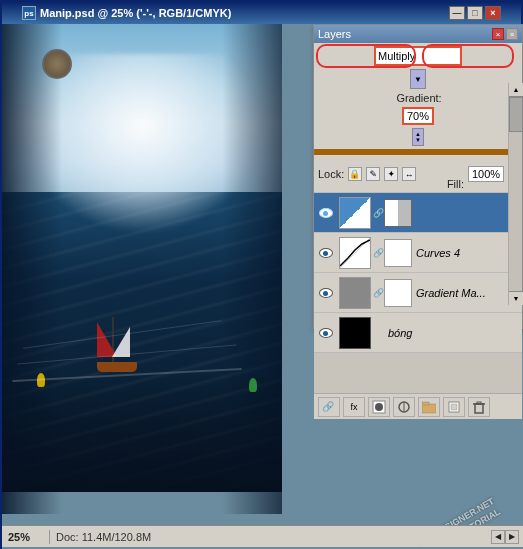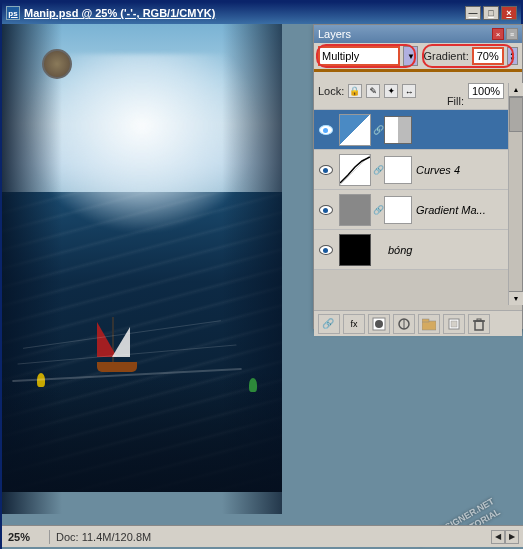--- a/index.html
+++ b/index.html
@@ -21,25 +21,24 @@
       position: relative;
     }
 
     
     .title-bar {
       height: 22px;
       background: linear-gradient(to bottom, #0a246a, #3a6ea5);
       display: flex;
       align-items: center;
       justify-content: space-between;
-      padding: 0 4px;
+      padding: 0 20px;
       color: white;
       font-size: 11px;
       font-weight: bold;
-      text-decoration: underline;
     }
     .title-bar-left {
       display: flex;
       align-items: center;
       gap: 4px;
     }
     .ps-icon {
       width: 14px;
       height: 14px;
       background: #1e5c9e;
@@ -314,21 +313,22 @@
       justify-content: center;
       font-size: 7px;
     }
 
     
     .blend-row {
       display: flex;
       align-items: center;
       padding: 3px 4px;
       gap: 3px;
-      border-bottom: 3px solid #a16207;
+      border-bottom: 6px solid #a16207;
+      flex-direction: column;
     }
     .blend-select {
       width: 88px;
       height: 20px;
       background: white;
       border: 2px solid #e05030;
       font-size: 11px;
       color: #000;
       padding: 0 2px;
       appearance: none;

